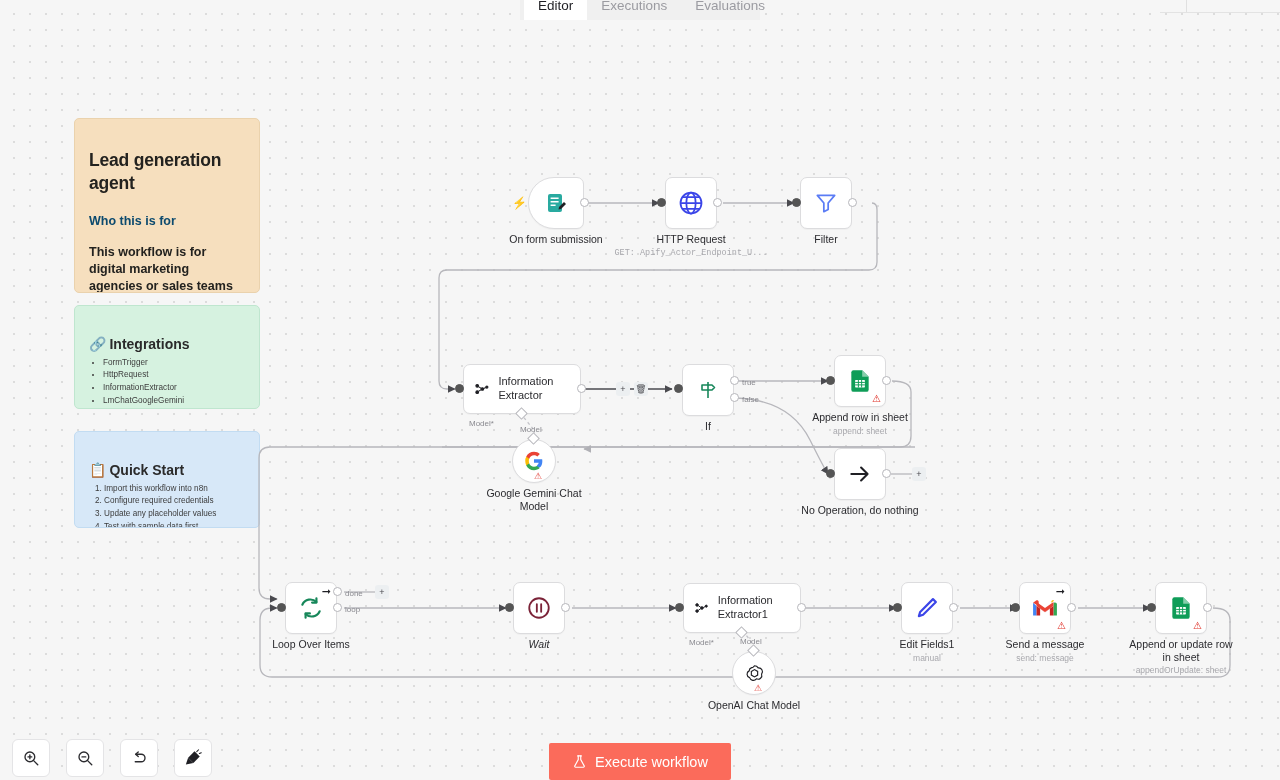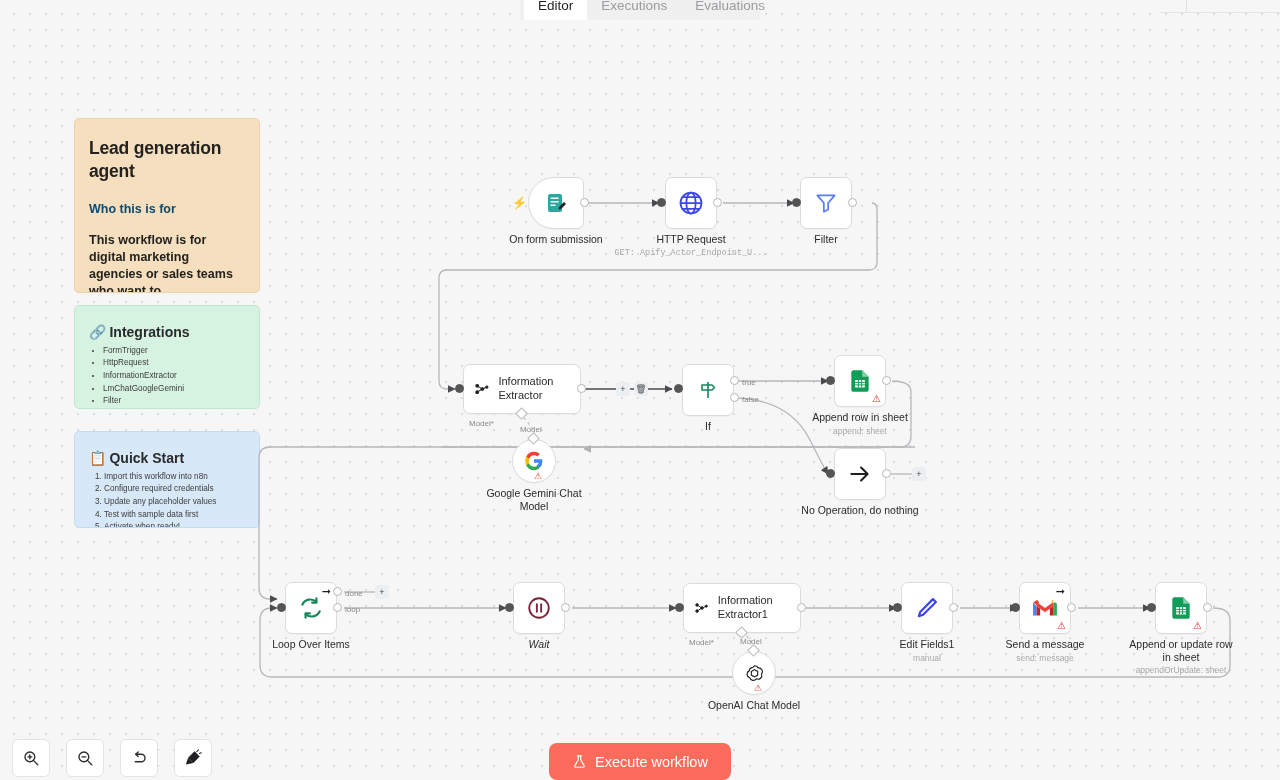--- a/index.html
+++ b/index.html
@@ -49,21 +49,21 @@
   #tabbar .notch {
     position: absolute; left: 1186px; top: 0px; width: 1px; height: 12px;
     background: #e0e0e0;
   }
 
   
   .sticky {
     position: absolute;
     border-radius: 5px;
     overflow: hidden;
-    padding: 18px 14px 10px 14px;
+    padding: 30px 14px 10px 14px;
   }
   .sticky.orange {
     left: 74px; top: 118px; width: 186px; height: 175px;
     background: #f6dfbe; border: 1px solid #ead2ad;
   }
   .sticky.green {
     left: 74px; top: 305px; width: 186px; height: 104px;
     background: #d6f2e0; border: 1px solid #bfe6cf;
   }
   .sticky.blue {
@@ -178,21 +178,21 @@
   .ctlbtn {
     position: absolute; bottom: 3px;
     width: 38px; height: 38px;
     background: #fff; border: 1px solid #e4e4e6; border-radius: 6px;
     display: flex; align-items: center; justify-content: center;
     pointer-events: auto;
   }
   #execbtn {
     position: absolute; left: 549px; bottom: 0px;
     width: 182px; height: 37px;
-    background: #fb6b5b; border-radius: 8px;
+    background: #fb6b5b; border-radius: 2px;
     display: flex; align-items: center; justify-content: center; gap: 8px;
     color: #fff; font-size: 14.5px;
     pointer-events: auto;
   }
 </style>
 </head>
 <body>
 
 <div id="root">
 

